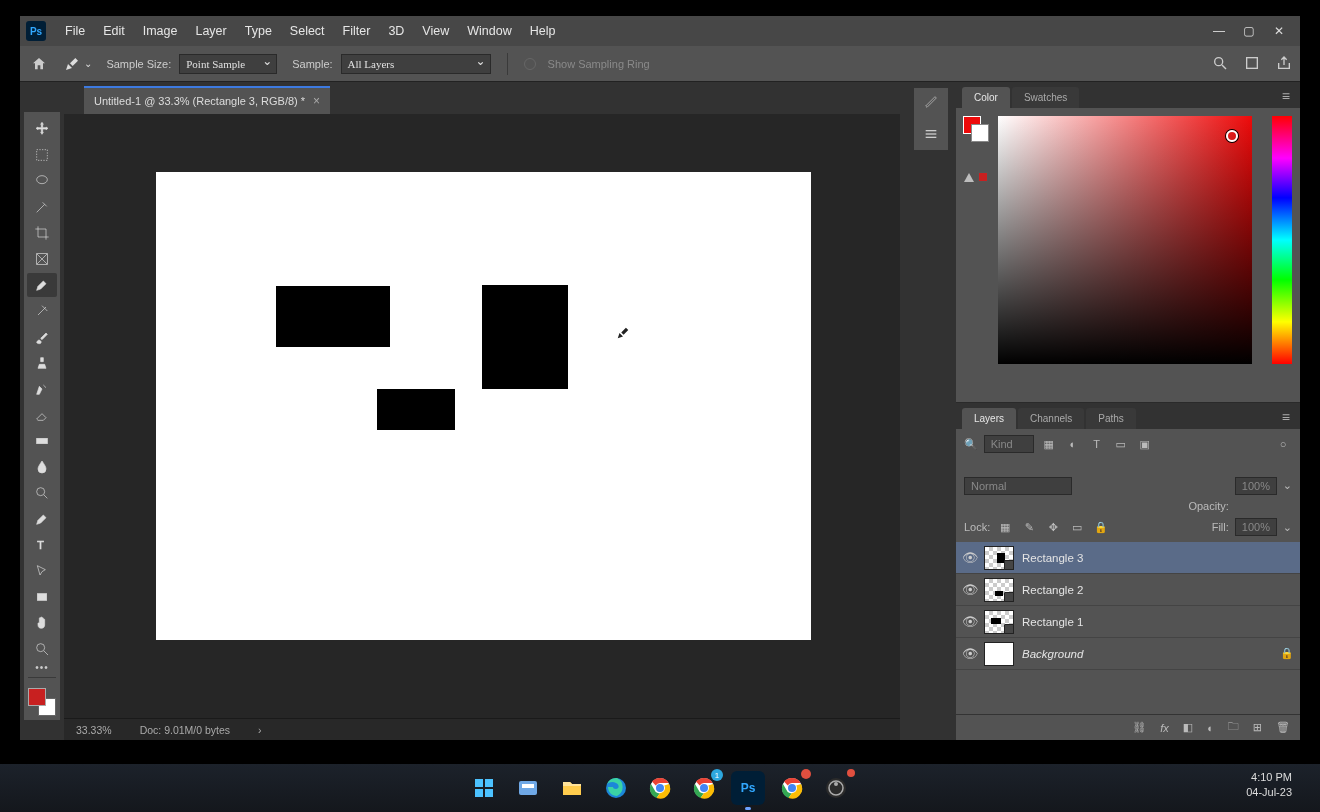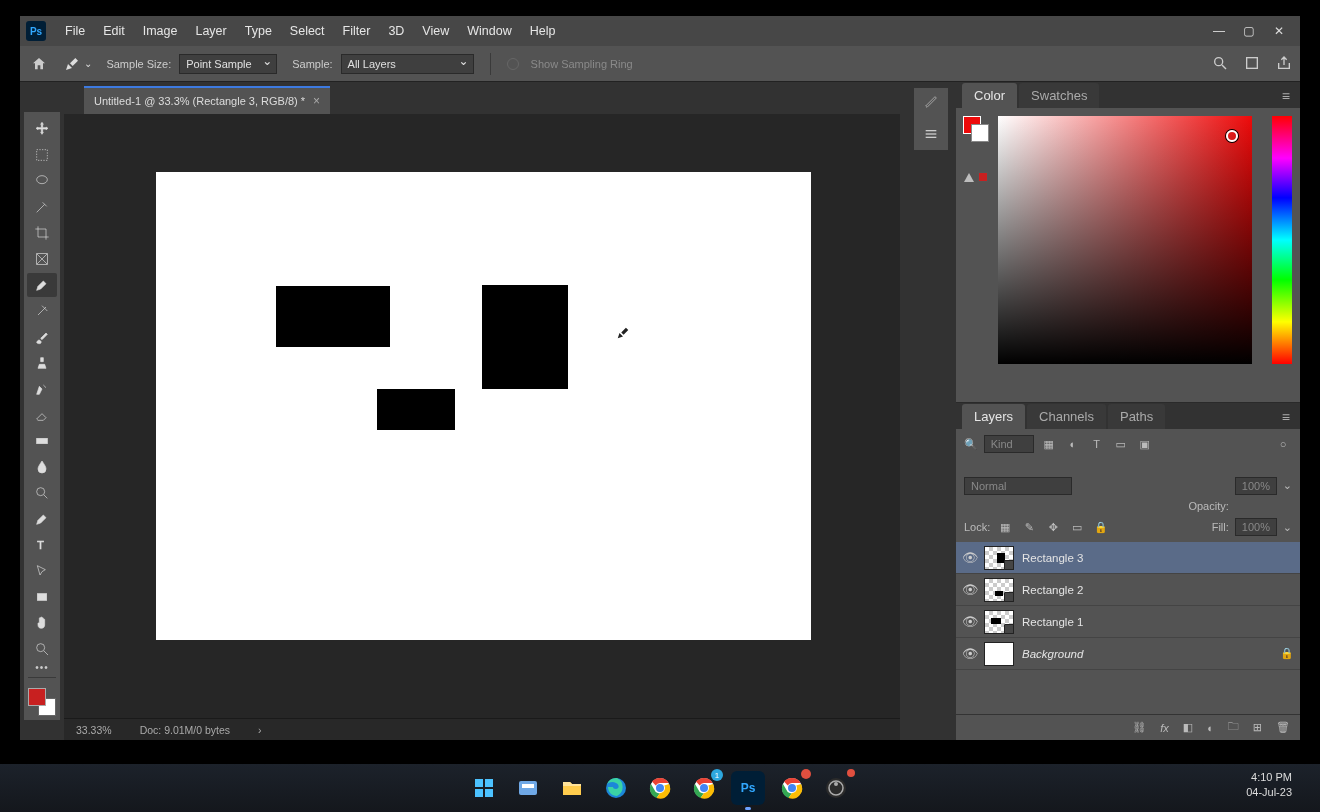--- a/index.html
+++ b/index.html
@@ -77,20 +77,21 @@
   .opt-select {
     background: #3f3f3f;
     border: 1px solid #2a2a2a;
     color: #e0e0e0;
     padding: 2px 18px 2px 6px;
     font-size: 11px;
     position: relative;
     height: 20px;
     display: flex;
     align-items: center;
+    font-family: Liberation Serif, serif;
   }
   .opt-select::after {
     content: '⌄';
     position: absolute;
     right: 4px;
     top: -1px;
     font-size: 12px;
   }
   .chk { width:12px; height:12px; border:1px solid #666; border-radius:50%; display:inline-block; margin-right:4px;}
   .right-tools { margin-left:auto; display:flex; gap:16px; color:#ccc; }
@@ -209,21 +210,21 @@
   }
   .panel-tabs {
     height: 26px;
     background: #323232;
     display:flex;
     align-items:flex-end;
     padding-left: 6px;
   }
   .ptab {
     padding: 5px 12px;
-    font-size: 13px;
+    font-size: 10px;
     color:#aaa;
     background:#393939;
     border-top-left-radius:3px;
     border-top-right-radius:3px;
     margin-right:2px;
     cursor:pointer;
   }
   .ptab.active { background:#535353; color:#e6e6e6; }
   .panel-menu { margin-left:auto; padding:4px 10px; color:#aaa; font-size:14px; cursor:pointer;}
   .color-panel {
@@ -384,21 +385,21 @@
       <svg viewBox="0 0 24 24" width="16" height="16">
           <path fill="#ddd" d="M3 21l3-9 6 6-9 3zm6-10l8-8 4 4-8 8-4-4z"></path>
         </svg>
       <span style="font-size:10px;">⌄</span>
     </div>
     <span class="opt-label">Sample Size:</span>
     <div class="opt-select" style="width:98px;">
       <span>Point Sample</span>
     </div>
     <span class="opt-label" style="margin-left:7px;">Sample:</span>
-    <div class="opt-select" style="width:133px;">
+    <div class="opt-select" style="width:150px;">
       <span>All Layers</span>
     </div>
     <div style="width:1px; height:22px; background:#3a3a3a; margin:0 8px;"></div>
     <span class="chk"></span>
     <span style="color:#8a8a8a;">Show Sampling Ring</span>
     <div class="right-tools">
       <span><svg viewBox="0 0 24 24" width="16" height="16">
             <circle cx="10" cy="10" r="6" fill="none" stroke="#ccc" stroke-width="2"></circle>
             <line x1="15" y1="15" x2="21" y2="21" stroke="#ccc" stroke-width="2"></line>
           </svg></span>

